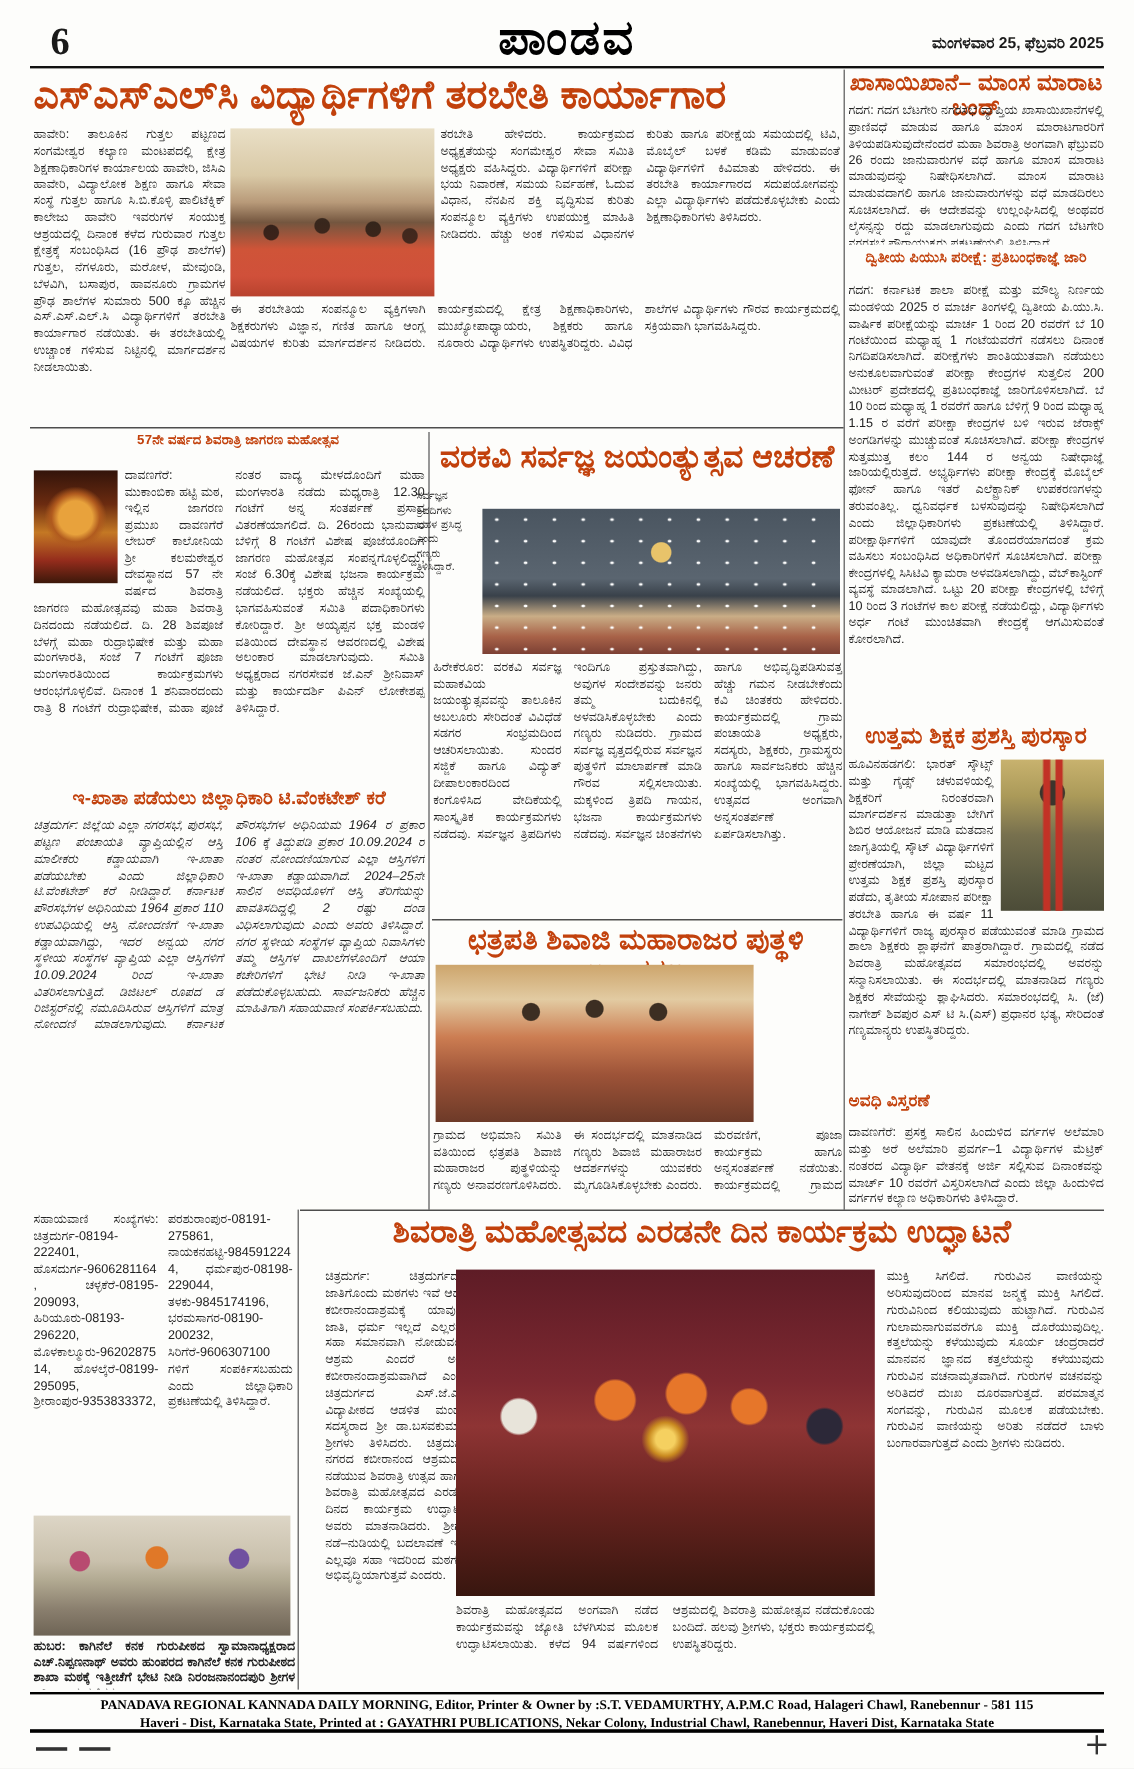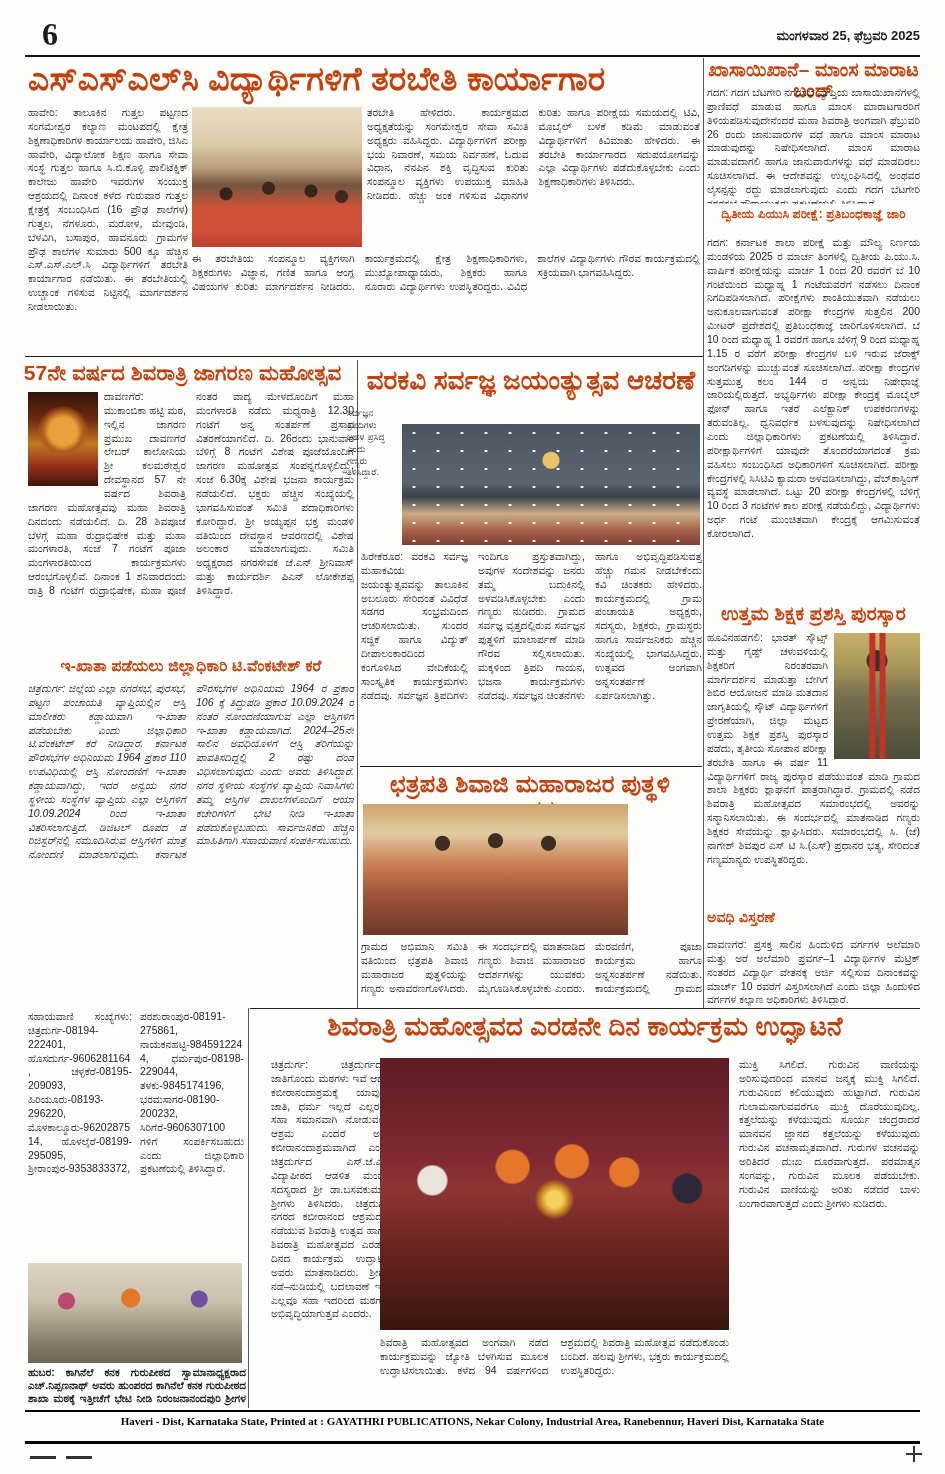--- a/index.html
+++ b/index.html
@@ -52,21 +52,21 @@
   .sb-body3 { left:707px; top:631px; width:213px; height:274px; }
   .photo-teacher { float:right; width:86px; height:126px; margin:2px 0 4px 6px;
     background:
       linear-gradient(90deg, transparent 40%, #c23226 42% 47%, transparent 49%, transparent 52%, #c23226 54% 59%, transparent 61%),
       radial-gradient(circle at 50% 22%, #3a342c 0 10px, transparent 11px),
       linear-gradient(180deg,#c8b26e 0%,#ab9a59 24%,#77704e 50%,#5c5b42 78%,#4c4c38 100%);
   }
   .sb-head4 { left:707px; top:910px; width:213px; font-size:14px; text-align:left; }
   .sb-body4 { left:707px; top:938px; width:213px; height:68px; }
   
-  .s57-head { left:20px; top:362px; width:325px; font-size:21px; text-align:center; }
+  .s57-head { left:36px; top:362px; width:325px; font-size:11px; text-align:center; }
   .s57-body { left:28px; top:390px; width:326px; height:262px; }
   .photo-deity { float:left; width:70px; height:94px; margin:2px 6px 4px 0;
     background:
       radial-gradient(circle at 50% 42%, #e8a23c 0 14px, #b05a1e 20px, transparent 26px),
       linear-gradient(180deg,#33140a 0%,#6b2b10 30%,#c47824 55%,#942c1c 80%,#3c180a 100%);
   }
   .ekh-head { left:28px; top:658px; width:326px; font-size:15.5px; text-align:center; }
   .ekh-body1 { left:28px; top:682px; width:326px; height:322px;font-style:italic; }
   .ekh-body2 { left:28px; top:1010px; width:216px; height:250px; column-count:2; column-gap:8px; }
   .photo-hubli { left:28px; top:1263px; width:214px; height:100px;
@@ -127,20 +127,21 @@
   .plus-mark { left:906px; top:1446px; width:16px; height:16px; }
   .plus-mark:before { content:""; position:absolute; left:7px; top:0; width:2px; height:16px; background:#333; }
   .plus-mark:after { content:""; position:absolute; left:0; top:7px; width:16px; height:2px; background:#333; }
 </style>
 </head>
 <body>
 
 <div id="page">
 
   <div class="abs page-num">6</div>
+  <div class="abs masthead">ಪಾಂಡವ</div>
   <div class="abs date-line">ಮಂಗಳವಾರ 25, ಫೆಬ್ರವರಿ 2025</div>
   <div class="abs header-rule"></div>
 
   <div class="abs headline sslc-head">ಎಸ್‌ಎಸ್‌ಎಲ್‌ಸಿ ವಿದ್ಯಾರ್ಥಿಗಳಿಗೆ ತರಬೇತಿ ಕಾರ್ಯಾಗಾರ</div>
   <div class="abs photo photo-sslc"></div>
   <div class="abs body-text sslc-col1">ಹಾವೇರಿ: ತಾಲೂಕಿನ ಗುತ್ತಲ ಪಟ್ಟಣದ ಸಂಗಮೇಶ್ವರ ಕಲ್ಯಾಣ ಮಂಟಪದಲ್ಲಿ ಕ್ಷೇತ್ರ ಶಿಕ್ಷಣಾಧಿಕಾರಿಗಳ ಕಾರ್ಯಾಲಯ ಹಾವೇರಿ, ಜಿಸಿಎ ಹಾವೇರಿ, ವಿದ್ಯಾಲೋಕ ಶಿಕ್ಷಣ ಹಾಗೂ ಸೇವಾ ಸಂಸ್ಥೆ ಗುತ್ತಲ ಹಾಗೂ ಸಿ.ಬಿ.ಕೊಳ್ಳಿ ಪಾಲಿಟೆಕ್ನಿಕ್ ಕಾಲೇಜು ಹಾವೇರಿ ಇವರುಗಳ ಸಂಯುಕ್ತ ಆಶ್ರಯದಲ್ಲಿ ದಿನಾಂಕ ಕಳೆದ ಗುರುವಾರ ಗುತ್ತಲ ಕ್ಷೇತ್ರಕ್ಕೆ ಸಂಬಂಧಿಸಿದ (16 ಪ್ರೌಢ ಶಾಲೆಗಳ) ಗುತ್ತಲ, ನೆಗಳೂರು, ಮರೋಳ, ಮೇವುಂಡಿ, ಬೆಳವಿಗಿ, ಬಸಾಪುರ, ಹಾವನೂರು ಗ್ರಾಮಗಳ ಪ್ರೌಢ ಶಾಲೆಗಳ ಸುಮಾರು 500 ಕ್ಕೂ ಹೆಚ್ಚಿನ ಎಸ್.ಎಸ್.ಎಲ್.ಸಿ ವಿದ್ಯಾರ್ಥಿಗಳಿಗೆ ತರಬೇತಿ ಕಾರ್ಯಾಗಾರ ನಡೆಯಿತು. ಈ ತರಬೇತಿಯಲ್ಲಿ ಉಚ್ಚಾಂಕ ಗಳಿಸುವ ನಿಟ್ಟಿನಲ್ಲಿ ಮಾರ್ಗದರ್ಶನ ನೀಡಲಾಯಿತು.</div>
   <div class="abs body-text cols2 sslc-col23">ತರಬೇತಿ ಹೇಳಿದರು. ಕಾರ್ಯಕ್ರಮದ ಅಧ್ಯಕ್ಷತೆಯನ್ನು ಸಂಗಮೇಶ್ವರ ಸೇವಾ ಸಮಿತಿ ಅಧ್ಯಕ್ಷರು ವಹಿಸಿದ್ದರು. ವಿದ್ಯಾರ್ಥಿಗಳಿಗೆ ಪರೀಕ್ಷಾ ಭಯ ನಿವಾರಣೆ, ಸಮಯ ನಿರ್ವಹಣೆ, ಓದುವ ವಿಧಾನ, ನೆನಪಿನ ಶಕ್ತಿ ವೃದ್ಧಿಸುವ ಕುರಿತು ಸಂಪನ್ಮೂಲ ವ್ಯಕ್ತಿಗಳು ಉಪಯುಕ್ತ ಮಾಹಿತಿ ನೀಡಿದರು. ಹೆಚ್ಚು ಅಂಕ ಗಳಿಸುವ ವಿಧಾನಗಳ ಕುರಿತು ಹಾಗೂ ಪರೀಕ್ಷೆಯ ಸಮಯದಲ್ಲಿ ಟಿವಿ, ಮೊಬೈಲ್ ಬಳಕೆ ಕಡಿಮೆ ಮಾಡುವಂತೆ ವಿದ್ಯಾರ್ಥಿಗಳಿಗೆ ಕಿವಿಮಾತು ಹೇಳಿದರು. ಈ ತರಬೇತಿ ಕಾರ್ಯಾಗಾರದ ಸದುಪಯೋಗವನ್ನು ಎಲ್ಲಾ ವಿದ್ಯಾರ್ಥಿಗಳು ಪಡೆದುಕೊಳ್ಳಬೇಕು ಎಂದು ಶಿಕ್ಷಣಾಧಿಕಾರಿಗಳು ತಿಳಿಸಿದರು.</div>
   <div class="abs body-text cols3 sslc-colb">ಈ ತರಬೇತಿಯ ಸಂಪನ್ಮೂಲ ವ್ಯಕ್ತಿಗಳಾಗಿ ಶಿಕ್ಷಕರುಗಳು ವಿಜ್ಞಾನ, ಗಣಿತ ಹಾಗೂ ಆಂಗ್ಲ ವಿಷಯಗಳ ಕುರಿತು ಮಾರ್ಗದರ್ಶನ ನೀಡಿದರು. ಕಾರ್ಯಕ್ರಮದಲ್ಲಿ ಕ್ಷೇತ್ರ ಶಿಕ್ಷಣಾಧಿಕಾರಿಗಳು, ಮುಖ್ಯೋಪಾಧ್ಯಾಯರು, ಶಿಕ್ಷಕರು ಹಾಗೂ ನೂರಾರು ವಿದ್ಯಾರ್ಥಿಗಳು ಉಪಸ್ಥಿತರಿದ್ದರು. ವಿವಿಧ ಶಾಲೆಗಳ ವಿದ್ಯಾರ್ಥಿಗಳು ಗೌರವ ಕಾರ್ಯಕ್ರಮದಲ್ಲಿ ಸಕ್ರಿಯವಾಗಿ ಭಾಗವಹಿಸಿದ್ದರು.</div>
   <div class="abs rule-h rule-sslc"></div>
 
@@ -186,20 +187,21 @@
   <div class="abs body-text cols3 shj-body">ಗ್ರಾಮದ ಅಭಿಮಾನಿ ಸಮಿತಿ ವತಿಯಿಂದ ಛತ್ರಪತಿ ಶಿವಾಜಿ ಮಹಾರಾಜರ ಪುತ್ಥಳಿಯನ್ನು ಗಣ್ಯರು ಅನಾವರಣಗೊಳಿಸಿದರು. ಈ ಸಂದರ್ಭದಲ್ಲಿ ಮಾತನಾಡಿದ ಗಣ್ಯರು ಶಿವಾಜಿ ಮಹಾರಾಜರ ಆದರ್ಶಗಳನ್ನು ಯುವಕರು ಮೈಗೂಡಿಸಿಕೊಳ್ಳಬೇಕು ಎಂದರು. ಮೆರವಣಿಗೆ, ಪೂಜಾ ಕಾರ್ಯಕ್ರಮ ಹಾಗೂ ಅನ್ನಸಂತರ್ಪಣೆ ನಡೆಯಿತು. ಕಾರ್ಯಕ್ರಮದಲ್ಲಿ ಗ್ರಾಮದ ಮುಖಂಡರು, ಯುವಕ ಮಂಡಳಿ ಸದಸ್ಯರು ಹಾಗೂ ಗ್ರಾಮಸ್ಥರು ಭಾಗವಹಿಸಿದ್ದರು.</div>
 
   <div class="abs rule-h rule-bottom"></div>
   <div class="abs headline kab-head">ಶಿವರಾತ್ರಿ ಮಹೋತ್ಸವದ ಎರಡನೇ ದಿನ ಕಾರ್ಯಕ್ರಮ ಉದ್ಘಾಟನೆ</div>
   <div class="abs body-text kab-col1">ಚಿತ್ರದುರ್ಗ: ಚಿತ್ರದುರ್ಗದಲ್ಲಿ ಜಾತಿಗೊಂದು ಮಠಗಳು ಇವೆ ಆದರೆ ಕಬೀರಾನಂದಾಶ್ರಮಕ್ಕೆ ಯಾವುದೇ ಜಾತಿ, ಧರ್ಮ ಇಲ್ಲದೆ ಎಲ್ಲರನ್ನು ಸಹಾ ಸಮಾನವಾಗಿ ನೋಡುವಂಥ ಆಶ್ರಮ ಎಂದರೆ ಅದು ಕಬೀರಾನಂದಾಶ್ರಮವಾಗಿದೆ ಎಂದು ಚಿತ್ರದುರ್ಗದ ಎಸ್.ಜೆ.ಎಂ. ವಿದ್ಯಾಪೀಠದ ಆಡಳಿತ ಮಂಡಳಿ ಸದಸ್ಯರಾದ ಶ್ರೀ ಡಾ.ಬಸವಕುಮಾರ ಶ್ರೀಗಳು ತಿಳಿಸಿದರು. ಚಿತ್ರದುರ್ಗ ನಗರದ ಕಬೀರಾನಂದ ಆಶ್ರಮದಲ್ಲಿ ನಡೆಯುವ ಶಿವರಾತ್ರಿ ಉತ್ಸವ ಹಾಗೂ ಶಿವರಾತ್ರಿ ಮಹೋತ್ಸವದ ಎರಡನೇ ದಿನದ ಕಾರ್ಯಕ್ರಮ ಉದ್ಘಾಟಿಸಿ ಅವರು ಮಾತನಾಡಿದರು. ಶ್ರೀಗಳ ನಡೆ–ನುಡಿಯಲ್ಲಿ ಬದಲಾವಣೆ ಇಲ್ಲ ಎಲ್ಲವೂ ಸಹಾ ಇದರಿಂದ ಮಠಗಳು ಅಭಿವೃದ್ಧಿಯಾಗುತ್ತವೆ ಎಂದರು.</div>
   <div class="abs photo photo-kabir"></div>
   <div class="abs body-text kab-below">ಶಿವರಾತ್ರಿ ಮಹೋತ್ಸವದ ಅಂಗವಾಗಿ ನಡೆದ ಕಾರ್ಯಕ್ರಮವನ್ನು ಜ್ಯೋತಿ ಬೆಳಗಿಸುವ ಮೂಲಕ ಉದ್ಘಾಟಿಸಲಾಯಿತು. ಕಳೆದ 94 ವರ್ಷಗಳಿಂದ ಆಶ್ರಮದಲ್ಲಿ ಶಿವರಾತ್ರಿ ಮಹೋತ್ಸವ ನಡೆದುಕೊಂಡು ಬಂದಿದೆ. ಹಲವು ಶ್ರೀಗಳು, ಭಕ್ತರು ಕಾರ್ಯಕ್ರಮದಲ್ಲಿ ಉಪಸ್ಥಿತರಿದ್ದರು.</div>
   <div class="abs body-text kab-colr">ಮುಕ್ತಿ ಸಿಗಲಿದೆ. ಗುರುವಿನ ವಾಣಿಯನ್ನು ಅರಿಸುವುದರಿಂದ ಮಾನವ ಜನ್ಮಕ್ಕೆ ಮುಕ್ತಿ ಸಿಗಲಿದೆ. ಗುರುವಿನಿಂದ ಕಲಿಯುವುದು ಹುಟ್ಟಾಗಿದೆ. ಗುರುವಿನ ಗುಲಾಮನಾಗುವವರೆಗೂ ಮುಕ್ತಿ ದೊರೆಯುವುದಿಲ್ಲ. ಕತ್ತಲೆಯನ್ನು ಕಳೆಯುವುದು ಸೂರ್ಯ ಚಂದ್ರರಾದರೆ ಮಾನವನ ಜ್ಞಾನದ ಕತ್ತಲೆಯನ್ನು ಕಳೆಯುವುದು ಗುರುವಿನ ವಚನಾಮೃತವಾಗಿದೆ. ಗುರುಗಳ ವಚನವನ್ನು ಅರಿತಿದರೆ ದುಃಖ ದೂರವಾಗುತ್ತದೆ. ಪರಮಾತ್ಮನ ಸಂಗವನ್ನು, ಗುರುವಿನ ಮೂಲಕ ಪಡೆಯಬೇಕು. ಗುರುವಿನ ವಾಣಿಯನ್ನು ಅರಿತು ನಡೆದರೆ ಬಾಳು ಬಂಗಾರವಾಗುತ್ತದೆ ಎಂದು ಶ್ರೀಗಳು ನುಡಿದರು.</div>
 
   <div class="abs footer-box">
-    <div>Haveri - Dist, Karnataka State, Printed at : GAYATHRI PUBLICATIONS, Nekar Colony, Industrial Area, Ranebennur, Haveri Dist, Karnataka State</div>
+    <div>PANADAVA REGIONAL KANNADA DAILY MORNING, Editor, Printer &amp; Owner by :S.T. VEDAMURTHY, A.P.M.C Road, Halageri Chawl, Ranebennur - 581 115</div>
+    <div>Haveri - Dist, Karnataka State, Printed at : GAYATHRI PUBLICATIONS, Nekar Colony, Industrial Chawl, Ranebennur, Haveri Dist, Karnataka State</div>
   </div>
 
   <div class="abs dash dash1"></div>
   <div class="abs dash dash2"></div>
   <div class="abs plus-mark"></div>
 
 </div>
 
 </body></html>

